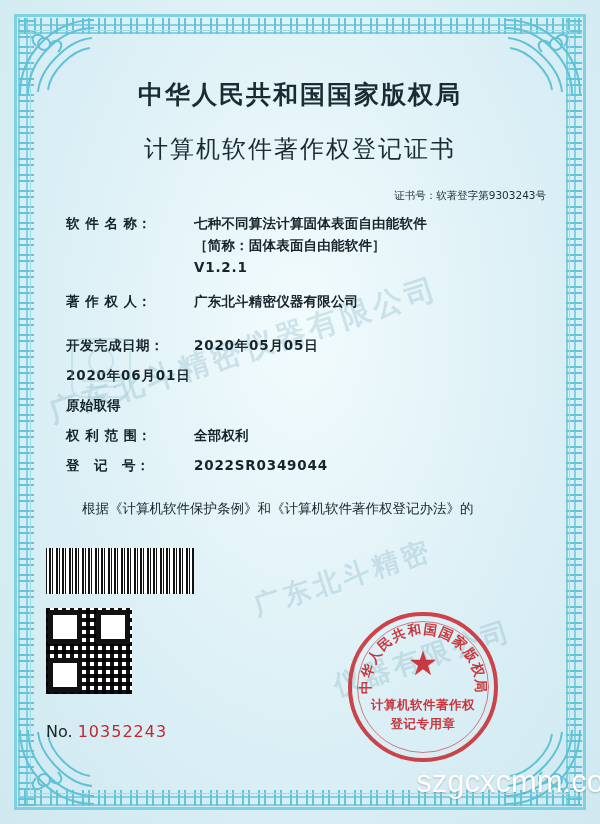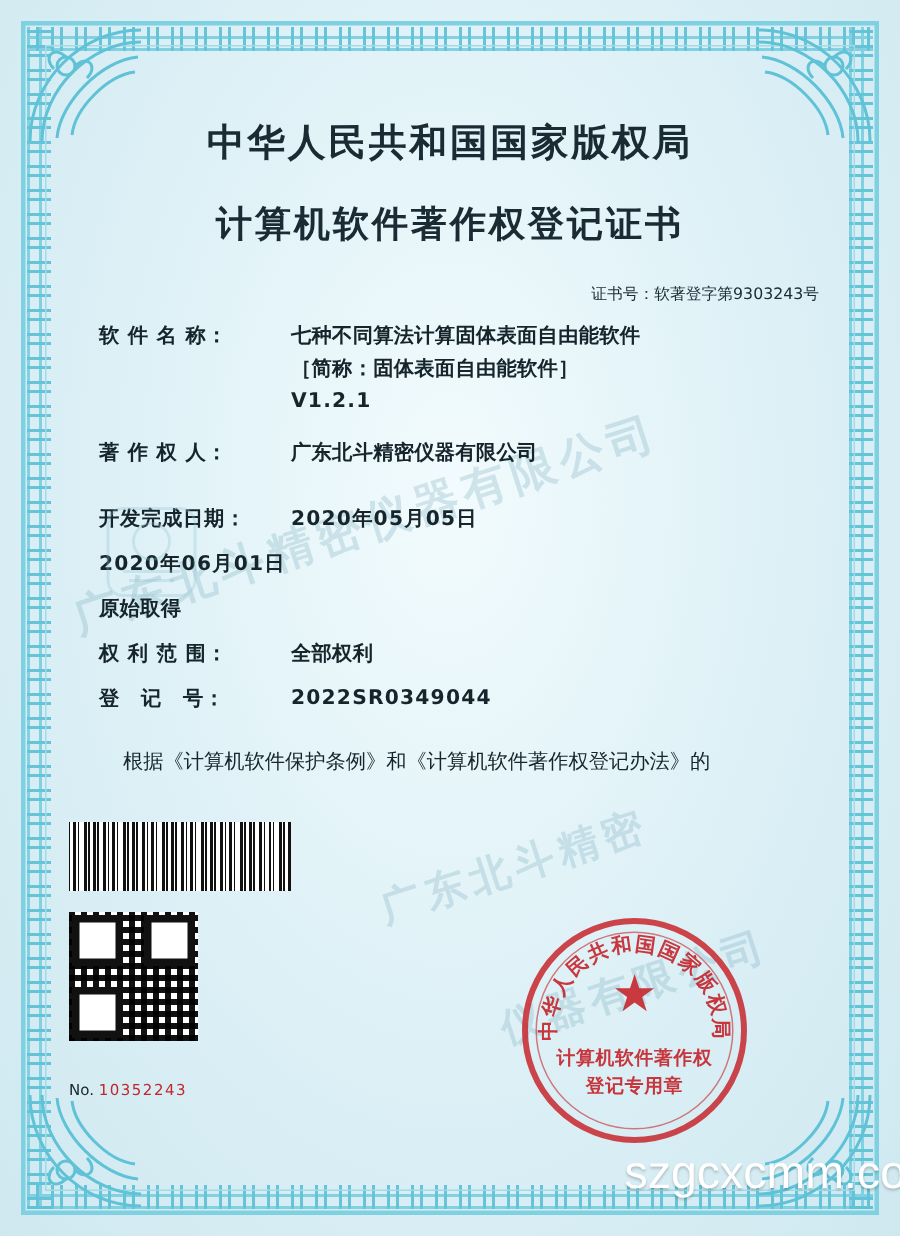--- a/index.html
+++ b/index.html
@@ -108,21 +108,21 @@
     font-size: 25px;
     font-weight: bold;
     letter-spacing: 2px;
     color: #1b2b33;
     font-family: "DejaVu Sans", sans-serif;
     margin-top: 20px;
   }
   .title2 {
     text-align: center;
     font-size: 24px;
-    font-weight: bold;
+    font-weight: normal;
     letter-spacing: 2px;
     color: #1b2b33;
     font-family: "DejaVu Sans", sans-serif;
     margin-top: 22px;
   }
   .cert-no {
     text-align: right;
     font-size: 10.5px;
     color: #1b2b33;
     margin-top: 24px;
@@ -225,21 +225,21 @@
     left: 2px; bottom: 2px;
     width: 24px; height: 24px;
     border: 5px solid #111;
     background: #fff;
   }
 
   .serial {
     position: absolute;
     left: 46px;
     top: 722px;
-    font-size: 10px;
+    font-size: 16px;
     color: #16242b;
     font-family: "DejaVu Sans", sans-serif;
   }
   .serial .sn {
     color: #c1272d;
     letter-spacing: 1px;
   }
 
   .issue-date {
     position: absolute;

